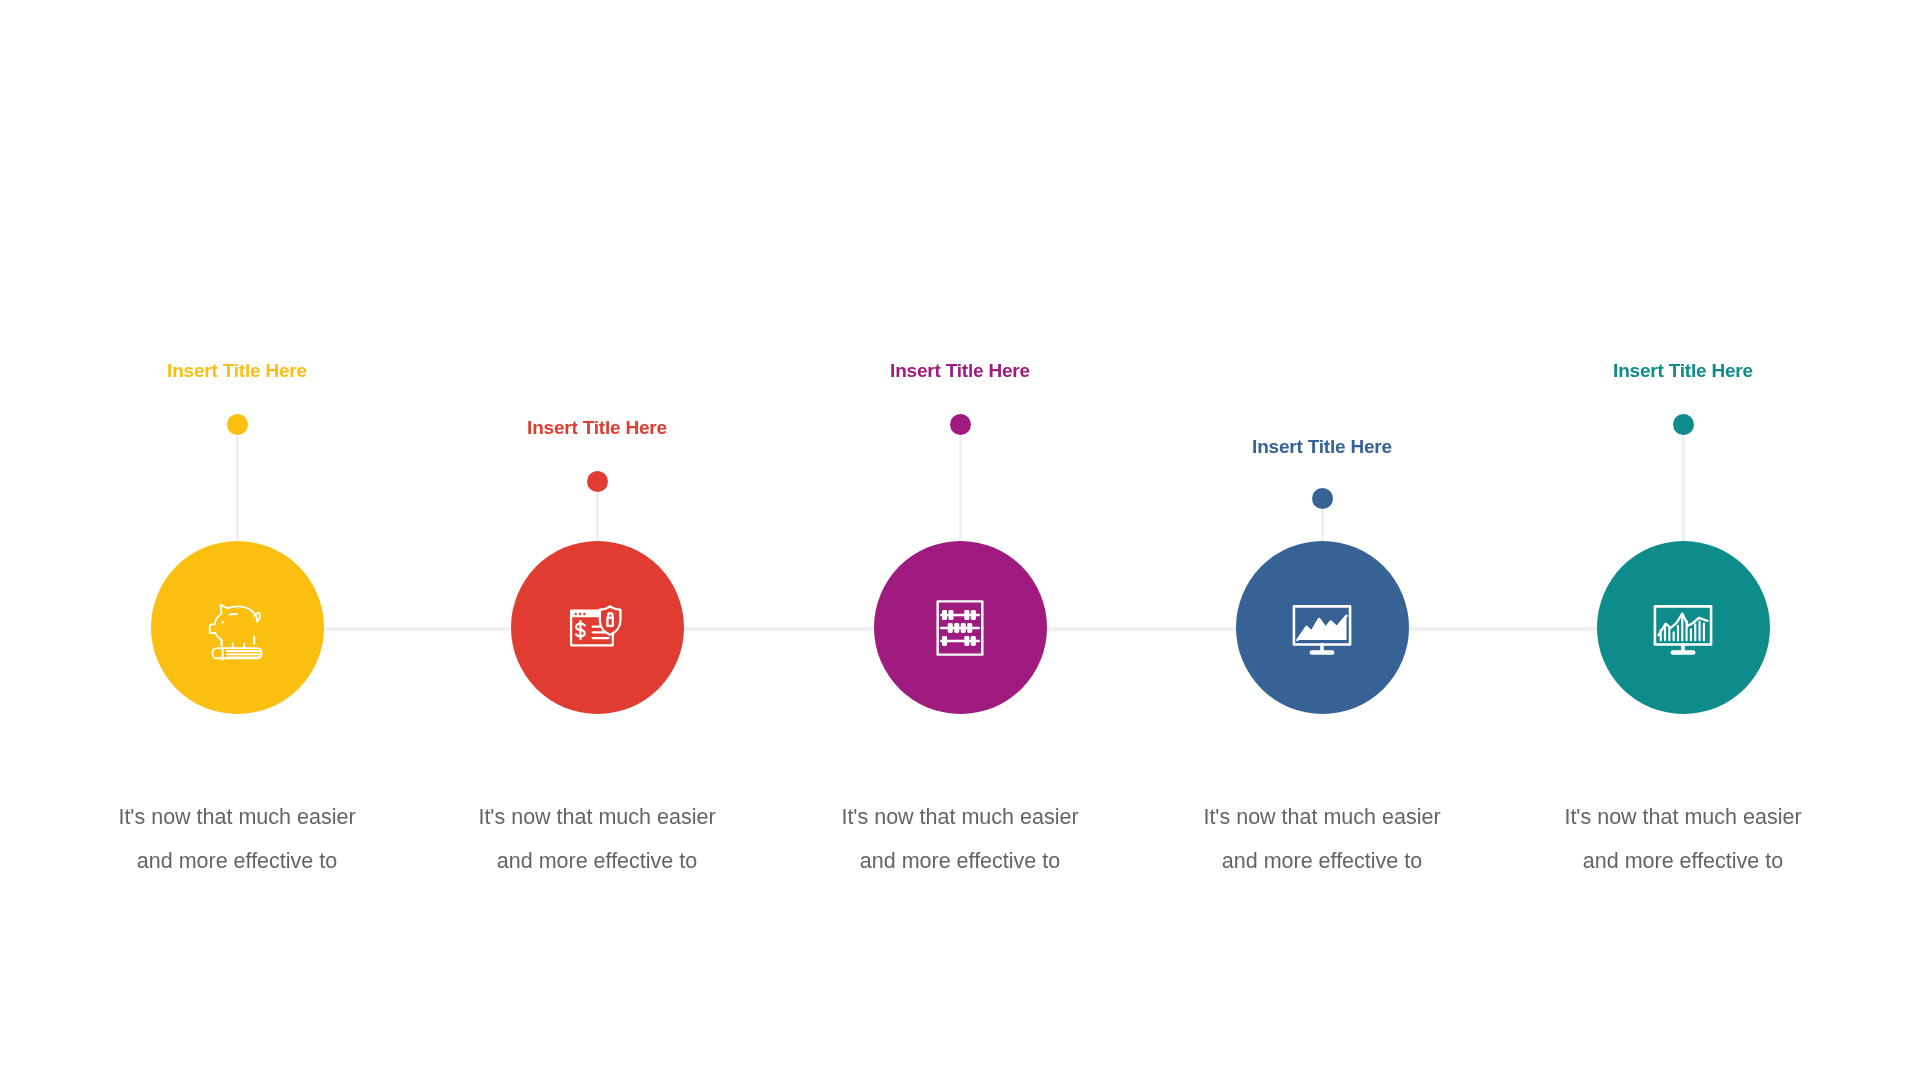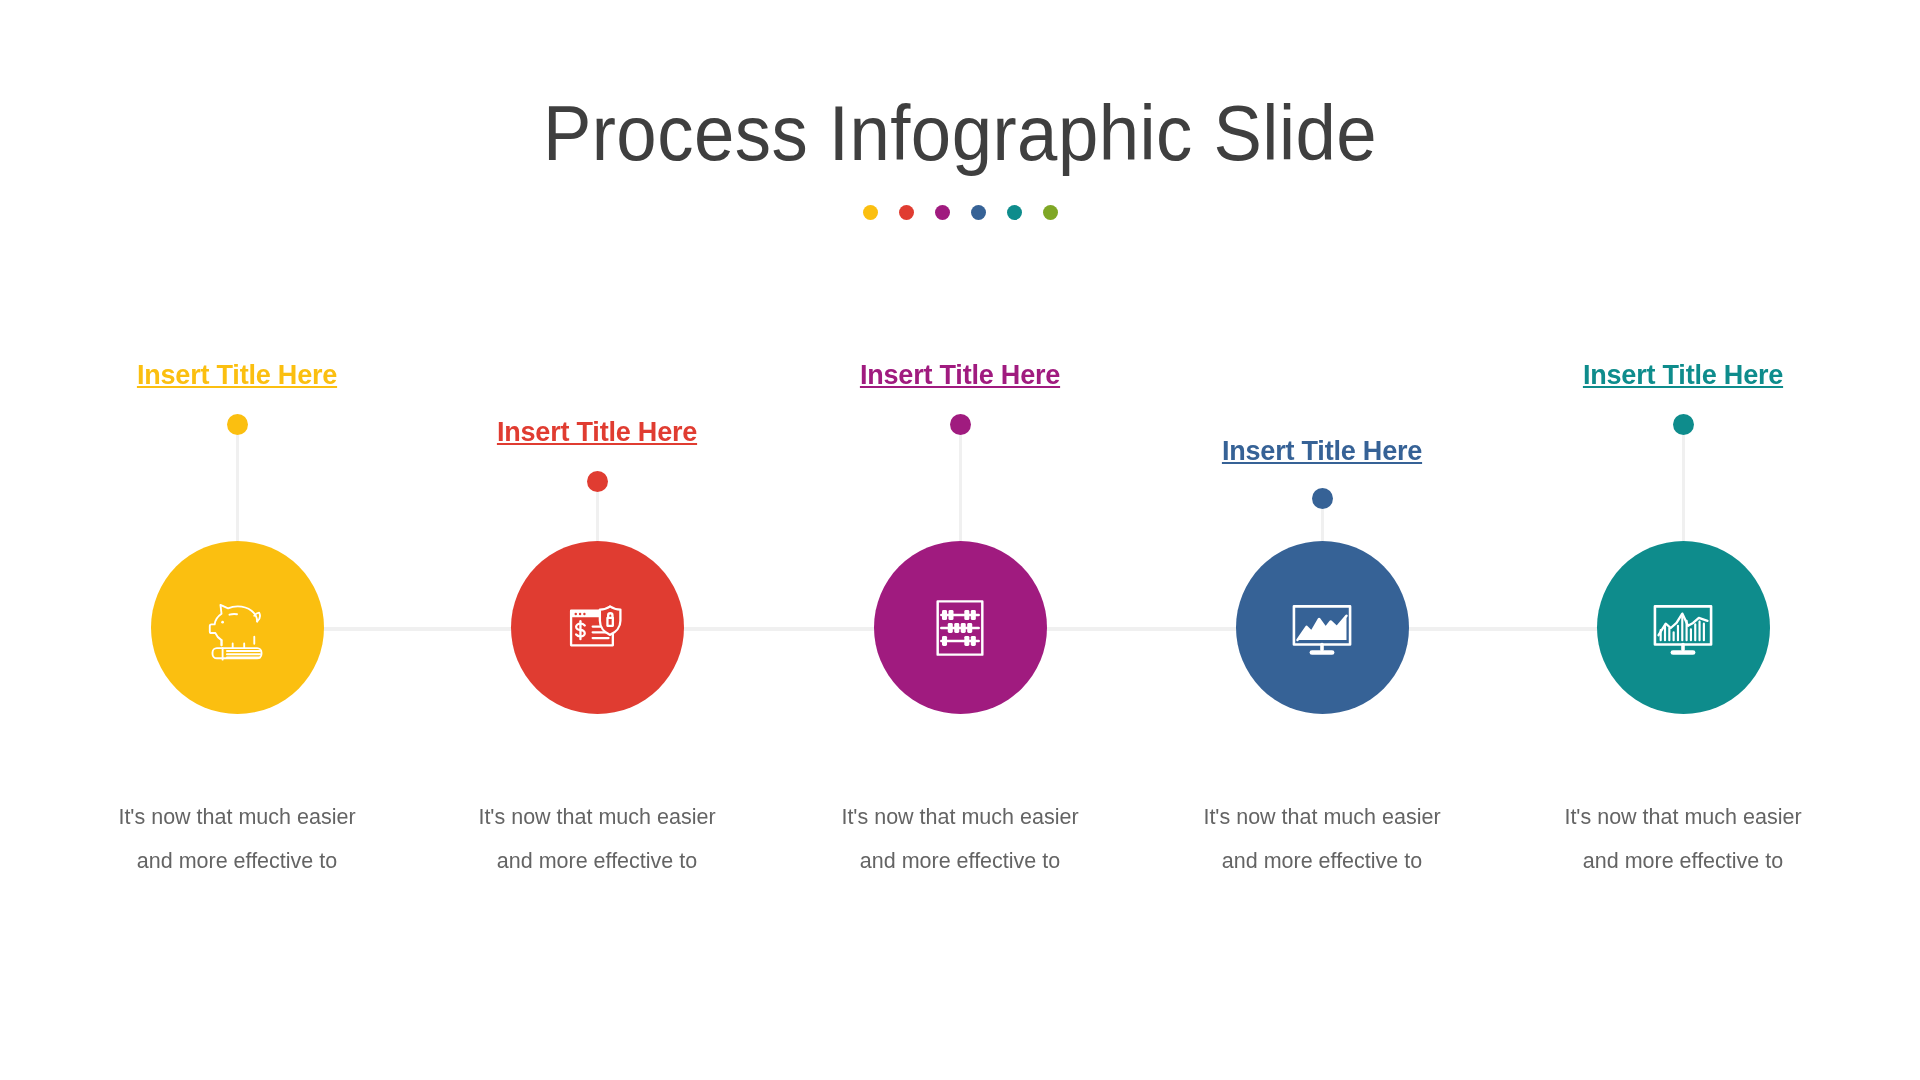--- a/index.html
+++ b/index.html
@@ -79,25 +79,24 @@
     width: 300px;
     height: 1080px;
     margin-left: -150px;
   }
 
   .node-title {
     position: absolute;
     left: 0;
     width: 300px;
     text-align: center;
-    font-size: 27px;
+    font-size: 19px;
     font-weight: bold;
     letter-spacing: -0.2px;
     white-space: nowrap;
-    text-decoration: underline;
   }
 
   .node-stem {
     position: absolute;
     left: 150px;
     width: 3px;
     margin-left: -1.5px;
     background: #f0f0f0;
   }
 
@@ -137,31 +136,20 @@
     font-size: 21.5px;
     line-height: 2.05;
     color: #646464;
   }
 </style>
 </head>
 <body>
 
 <div class="slide">
 
-  <div class="header">
-    <div class="slide-title">Process Infographic Slide</div>
-    <div class="dot-row">
-        <span class="header-dot" style="background: rgb(251, 191, 16);"></span>
-        <span class="header-dot" style="background: rgb(224, 60, 49);"></span>
-        <span class="header-dot" style="background: rgb(160, 27, 127);"></span>
-        <span class="header-dot" style="background: rgb(54, 98, 150);"></span>
-        <span class="header-dot" style="background: rgb(14, 140, 140);"></span>
-        <span class="header-dot" style="background: rgb(127, 167, 37);"></span>
-      </div>
-  </div>
 
   <div class="timeline-line" style="background: rgb(240, 240, 240);"></div>
 
   <div class="nodes">
       <div class="node" style="left: 237px;">
         <div class="node-title" style="top: 360px; color: rgb(251, 191, 16);">Insert Title Here</div>
         <div class="node-stem" style="top: 430px; height: 112px; background: rgb(240, 240, 240);"></div>
         <div class="node-pin" style="top: 414px; background: rgb(251, 191, 16);"></div>
         <div class="node-circle" style="background: rgb(251, 191, 16);">
           <span style="display: block; line-height: 0;">

